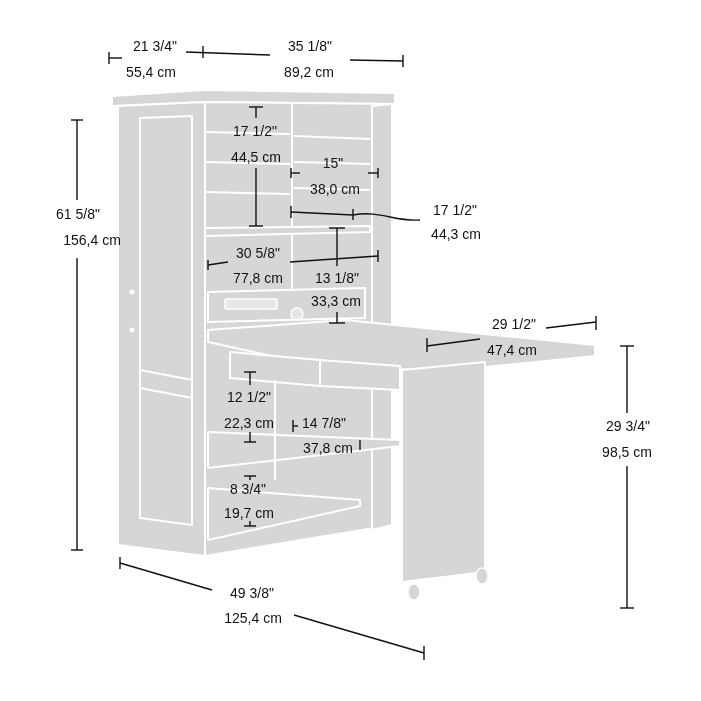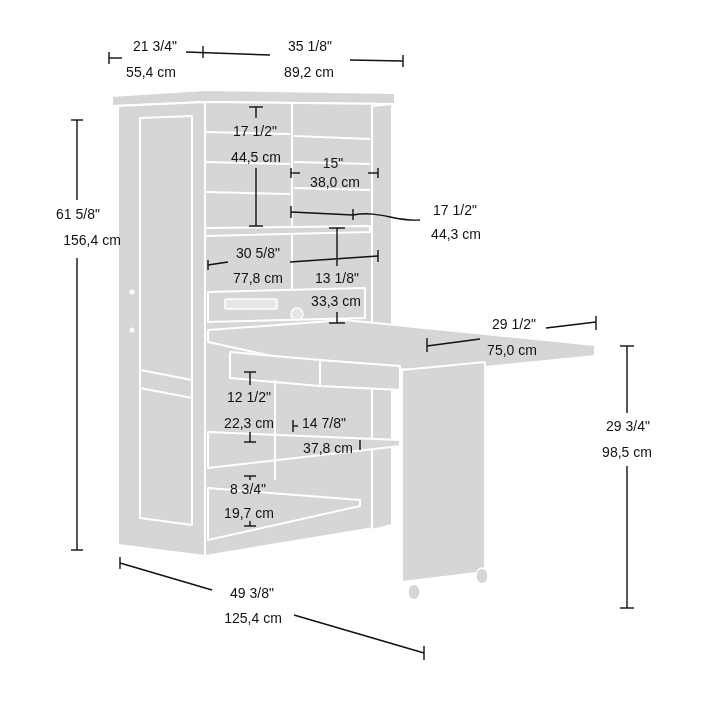--- a/index.html
+++ b/index.html
@@ -139,33 +139,33 @@
   <div class="lbl c" style="left:310px;top:38px">35 1/8"</div>
   <div class="lbl c" style="left:309px;top:64px">89,2 cm</div>
 
   <div class="lbl c" style="left:78px;top:206px">61 5/8"</div>
   <div class="lbl c" style="left:92px;top:232px">156,4 cm</div>
 
   <div class="lbl c" style="left:255px;top:123px">17 1/2"</div>
   <div class="lbl c" style="left:256px;top:149px">44,5 cm</div>
 
   <div class="lbl c" style="left:333px;top:155px">15"</div>
-  <div class="lbl c" style="left:335px;top:174px">38,0 cm</div>
+  <div class="lbl c" style="left:335px;top:181px">38,0 cm</div>
 
   <div class="lbl c" style="left:455px;top:202px">17 1/2"</div>
   <div class="lbl c" style="left:456px;top:226px">44,3 cm</div>
 
   <div class="lbl c" style="left:258px;top:245px">30 5/8"</div>
   <div class="lbl c" style="left:258px;top:270px">77,8 cm</div>
 
   <div class="lbl c" style="left:337px;top:270px">13 1/8"</div>
   <div class="lbl c" style="left:336px;top:293px">33,3 cm</div>
 
   <div class="lbl c" style="left:514px;top:316px">29 1/2"</div>
-  <div class="lbl c" style="left:512px;top:342px">75,0 cm</div>
+  <div class="lbl c" style="left:512px;top:342px">47,4 cm</div>
 
   <div class="lbl c" style="left:628px;top:418px">29 3/4"</div>
   <div class="lbl c" style="left:627px;top:444px">98,5 cm</div>
 
   <div class="lbl c" style="left:249px;top:389px">12 1/2"</div>
   <div class="lbl c" style="left:249px;top:415px">22,3 cm</div>
 
   <div class="lbl c" style="left:324px;top:415px">14 7/8"</div>
   <div class="lbl c" style="left:328px;top:440px">37,8 cm</div>
 

